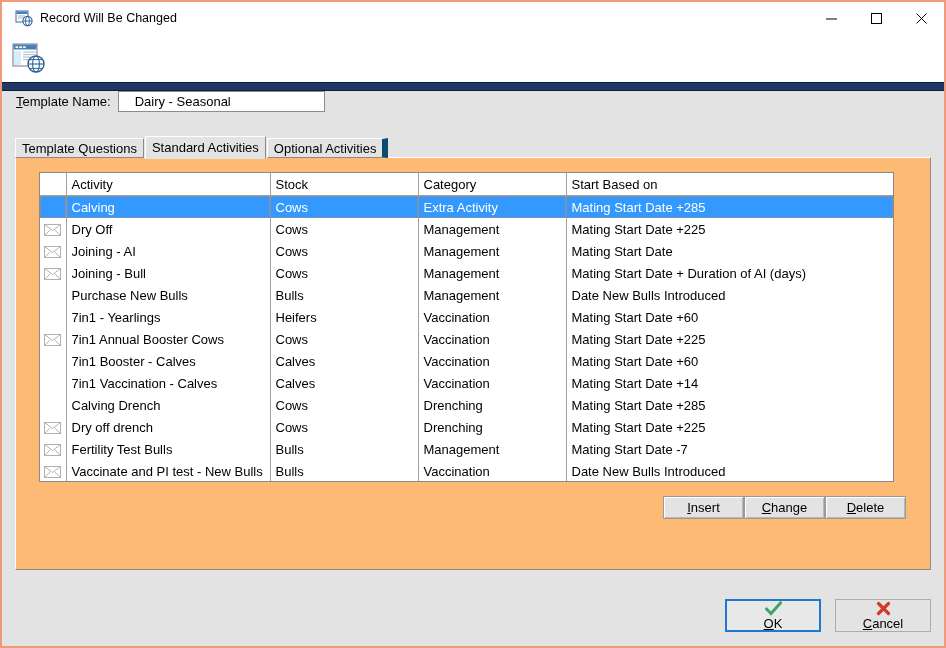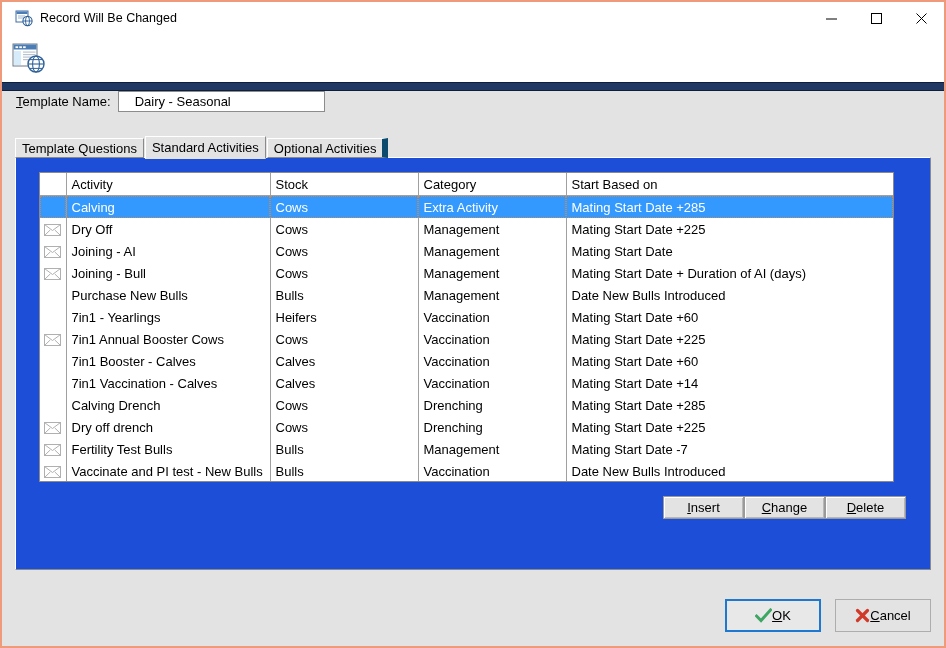--- a/index.html
+++ b/index.html
@@ -163,21 +163,21 @@
     border-right: 6px solid #0c4a6e;
   }
 
   
   #panel {
     position: absolute;
     left: 13px;
     top: 66px;
     right: 13px;
     bottom: 76px;
-    background: #1d4ed8;
+    background: #fdba74;
     border-left: 1px solid #ffffff;
     border-top: 1px solid #ffffff;
     border-right: 1px solid #8a8a8a;
     border-bottom: 1px solid #8a8a8a;
     box-sizing: border-box;
   }
 
   
   #grid-wrap {
     position: absolute;
@@ -287,20 +287,21 @@
     height: 33px;
     box-sizing: border-box;
     background: #e3e3e3;
     border: 1px solid #adadad;
     display: flex;
     align-items: center;
     justify-content: center;
     font-size: 13px;
     color: #000;
     cursor: default;
+    flex-direction: column;
   }
   .fbtn.default {
     border: 2px solid #1d78d2;
     background: #e8e8e8;
   }
   .fbtn svg { display: block; flex: 0 0 auto; }
 </style>
 </head>
 <body>
 

